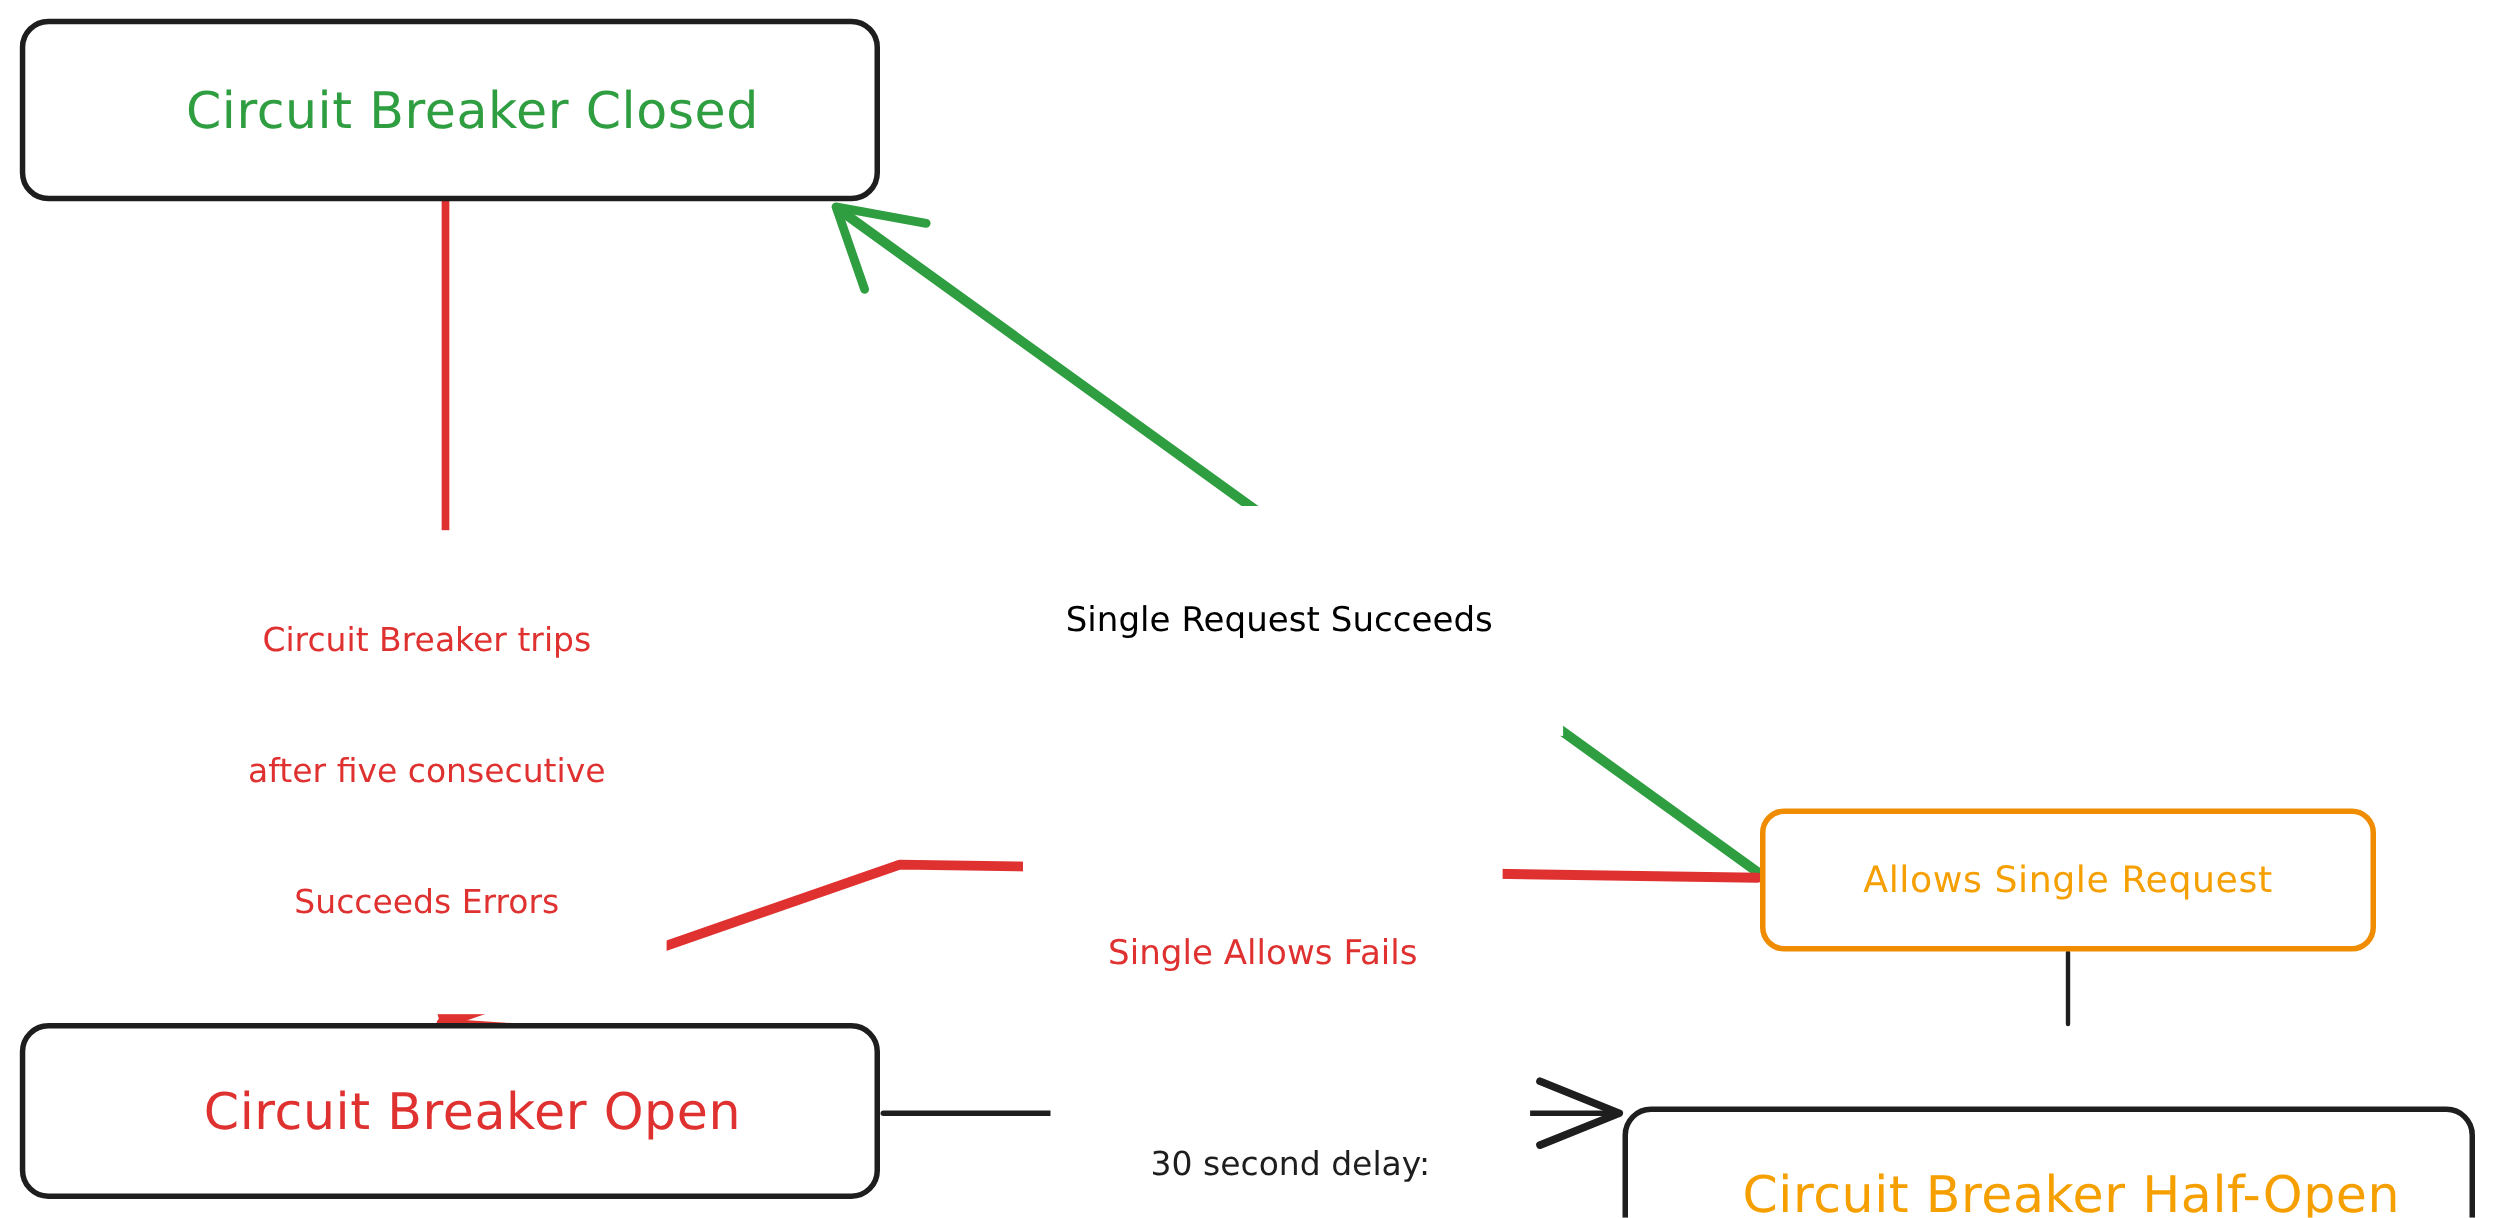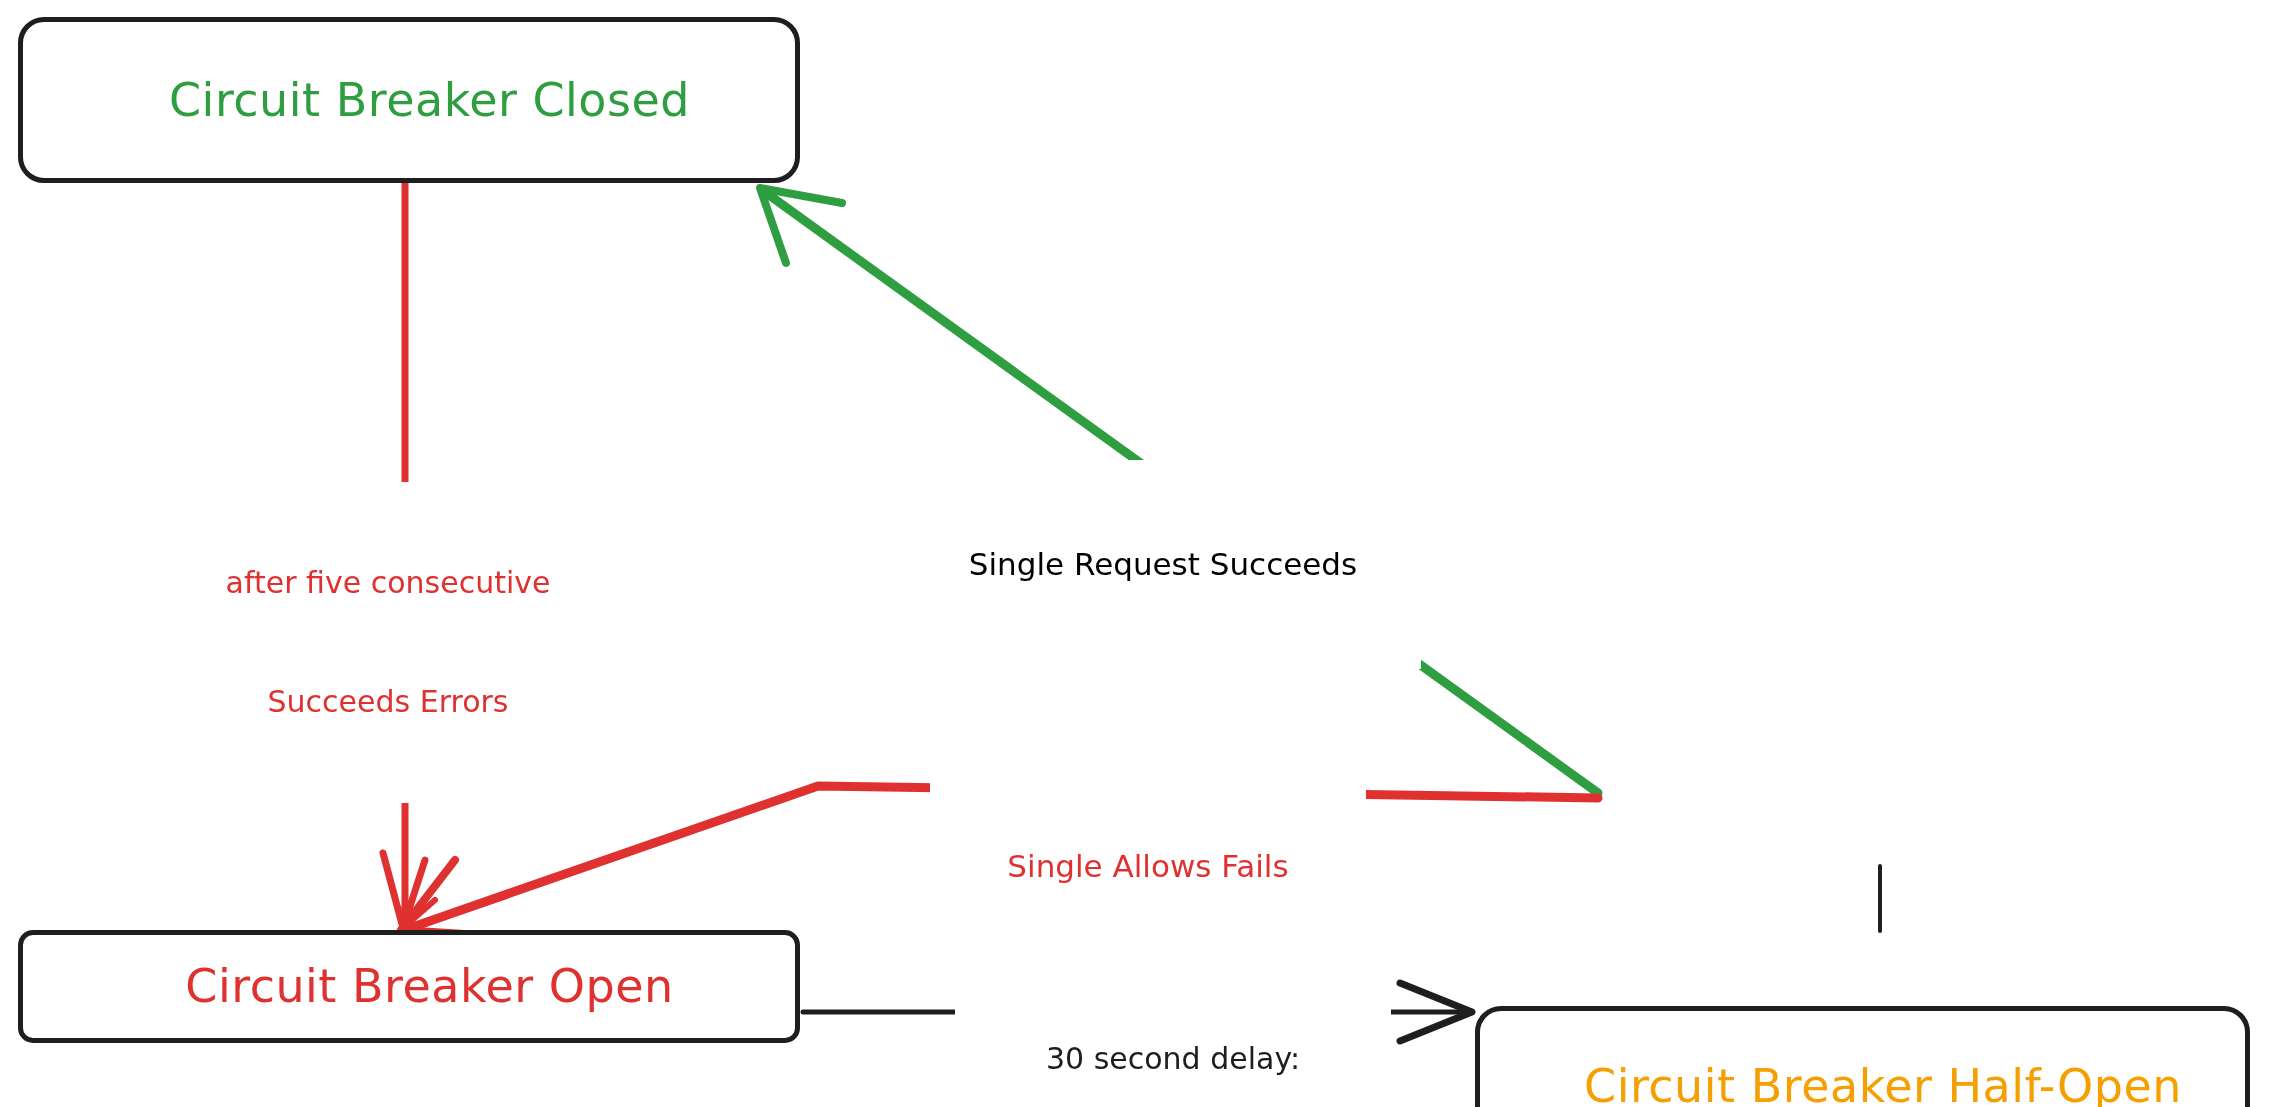--- a/index.html
+++ b/index.html
@@ -49,21 +49,21 @@
     font-weight: 400;
     letter-spacing: 0.5px;
     white-space: nowrap;
     line-height: 1.1;
   }
   .lbl-green  { color: #2f9e41; }
   .lbl-red    { color: #e03131; }
   .lbl-orange { color: #f59f00; }
 
   #node-closed    { left: 18px;   top: 17px;  width: 782px; height: 166px; }
-  #node-open      { left: 18px;   top: 930px; width: 782px; height: 113px; border-radius: 15px; }
+  #node-open      { left: 18px;   top: 930px; width: 782px; height: 160px; }
   #node-allows    { left: 1600px; top: 735px; width: 560px; height: 130px; }
   #node-halfopen  { left: 1475px; top: 984px; width: 775px; height: 160px; margin-top: 22px; }
 
   #node-closed   .node-label { font-size: 46px; }
   #node-open     .node-label { font-size: 46px; }
   #node-halfopen .node-label { font-size: 46px; }
   #node-allows   .node-label { font-size: 33px; }
 
   .edge-label {
     position: absolute;
@@ -139,26 +139,30 @@
   </svg>
 
   <div class="node node-black" id="node-closed">
     <span class="node-label lbl-green">Circuit Breaker Closed</span>
   </div>
 
   <div class="node node-black" id="node-open">
     <span class="node-label lbl-red">Circuit Breaker Open</span>
   </div>
 
+  <div class="node node-orange" id="node-allows">
+    <span class="node-label lbl-orange">Allows Single Request</span>
+  </div>
 
   <div class="node node-black" id="node-halfopen">
     <span class="node-label lbl-orange">Circuit Breaker Half-Open</span>
   </div>
 
   <div class="edge-label" id="edge-label-trips">
+    <span class="edge-label-line">Circuit Breaker trips</span>
     <span class="edge-label-line">after five consecutive</span>
     <span class="edge-label-line">Succeeds Errors</span>
   </div>
 
   <div class="edge-label" id="edge-label-succeeds">
     <span class="edge-label-line">Single Request Succeeds</span>
   </div>
 
   <div class="edge-label" id="edge-label-fails">
     <span class="edge-label-line">Single Allows Fails</span>

